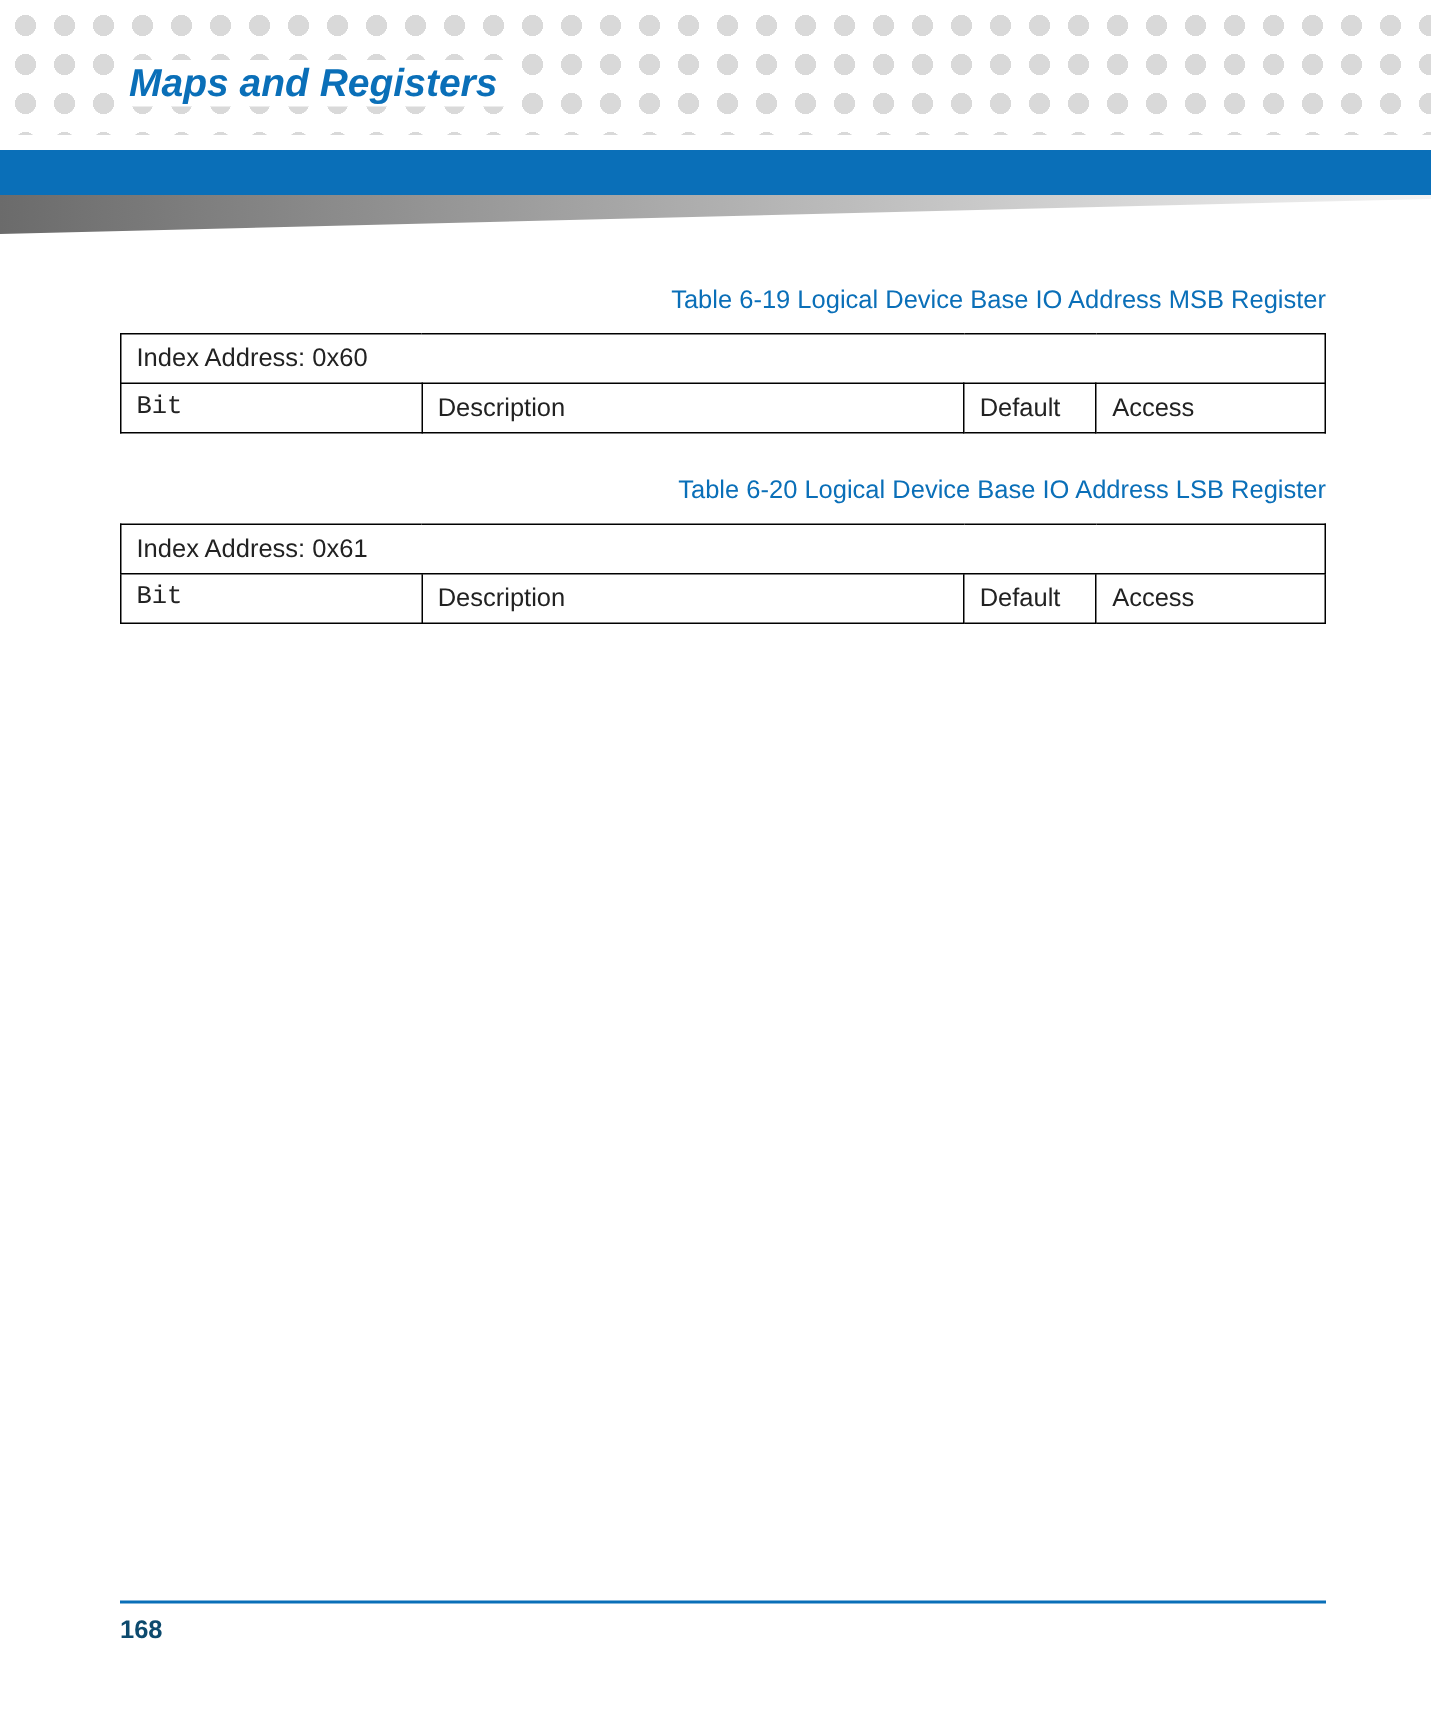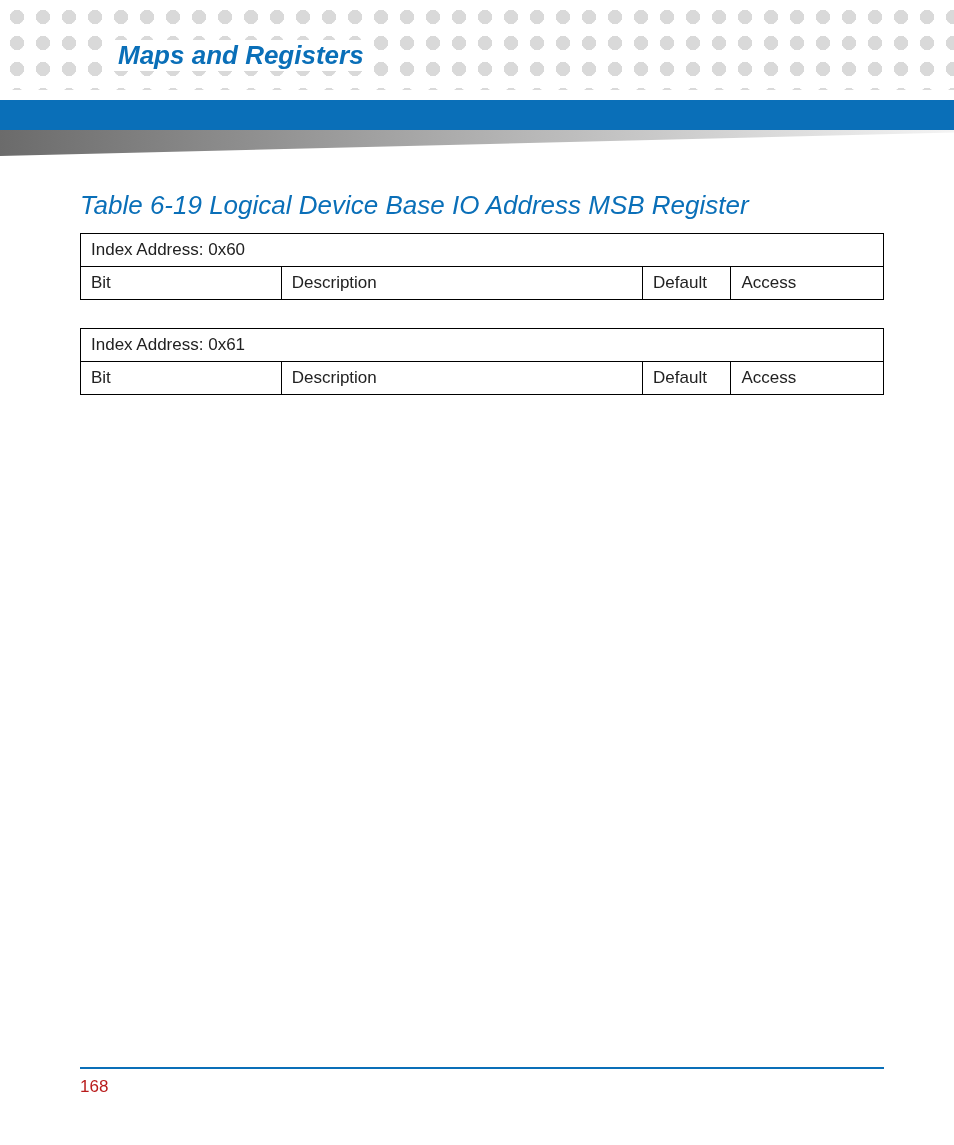--- a/index.html
+++ b/index.html
@@ -25,21 +25,20 @@
     position: absolute;
     top: 40px;
     left: 80px;
     font-size: 26px;
     font-weight: 700;
     color: #0a6fb8;
     font-style: italic;
     background: #fff;
     padding: 0 6px;
     z-index: 2;
-    margin-left: 32px;
   }
   .blue-bar {
     position: absolute;
     top: 100px;
     left: 0; right: 0;
     height: 30px;
     background: #0a6fb8;
     z-index: 2;
   }
   .wedge {
@@ -52,40 +51,40 @@
     z-index: 1;
   }
   .content {
     position: absolute;
     top: 185px;
     left: 80px;
     right: 70px;
   }
   .table-caption {
     color: #0a6fb8;
-    font-style: italic;
-    font-size: 26px;
+    font-size: 17px;
     margin-bottom: 12px;
     margin-top: 5px;
+    text-align: right;
   }
   table.reg {
     width: 100%;
     border-collapse: collapse;
     font-size: 17px;
     margin-bottom: 28px;
   }
   table.reg td, table.reg th {
     border: 1px solid #000;
     padding: 6px 10px;
     text-align: left;
     font-weight: normal;
     vertical-align: top;
     margin-left: 12px;
   }
-  .col-bit   { width: 25%; }
+  .col-bit   { width: 25%; font-family: Liberation Mono, monospace; }
   .col-desc  { width: 45%; }
   .col-def   { width: 11%; }
   .col-acc   { width: 19%; }
   .body-para {
     font-size: 18px;
     line-height: 1.35;
     margin-left: 95px;
     margin-right: 5px;
     margin-top: 16px;
   }
@@ -98,21 +97,21 @@
   .footer-rule {
     border: none;
     border-top: 2px solid #0a6fb8;
     margin-bottom: 8px;
   }
   .footer-row {
     display: flex;
     justify-content: space-between;
     font-size: 17px;
   }
-  .footer-page { color: #b91c1c; font-weight: 400; }
+  .footer-page { color: #0c4a6e; font-weight: 700; }
   .footer-doc .paren { font-style: italic; }
 </style>
 </head>
 <body>
 
 <div class="dot-bg"></div>
 
 <div class="section-title">Maps and Registers</div>
 
 <div class="blue-bar"></div>
@@ -128,20 +127,21 @@
     </tr>
     <tr>
       <td class="col-bit">Bit</td>
       <td class="col-desc">Description</td>
       <td class="col-def">Default</td>
       <td class="col-acc">Access</td>
     </tr>
   </tbody>
     </table>
 
+  <div class="table-caption">Table 6-20 Logical Device Base IO Address LSB Register</div>
   <table class="reg">
     <tbody>
         <tr>
       <td colspan="4">Index Address: 0x61</td>
     </tr>
     <tr>
       <td class="col-bit">Bit</td>
       <td class="col-desc">Description</td>
       <td class="col-def">Default</td>
       <td class="col-acc">Access</td>

